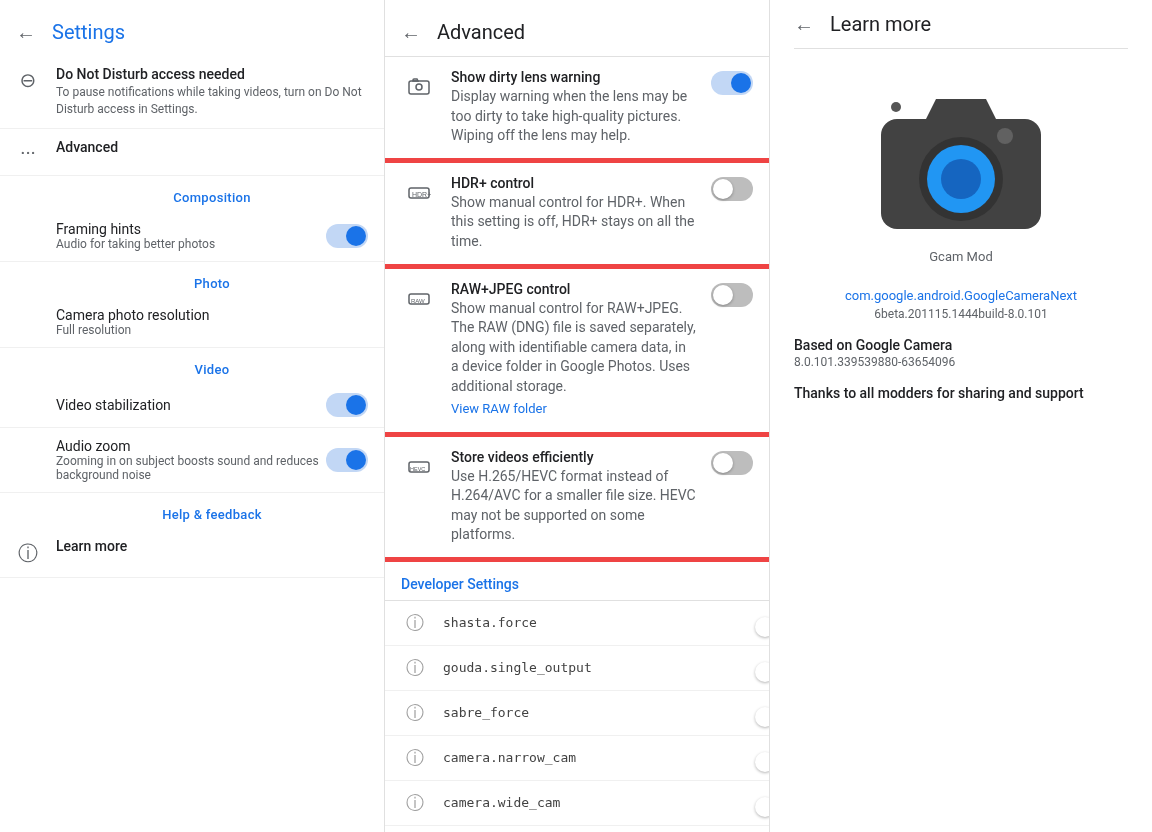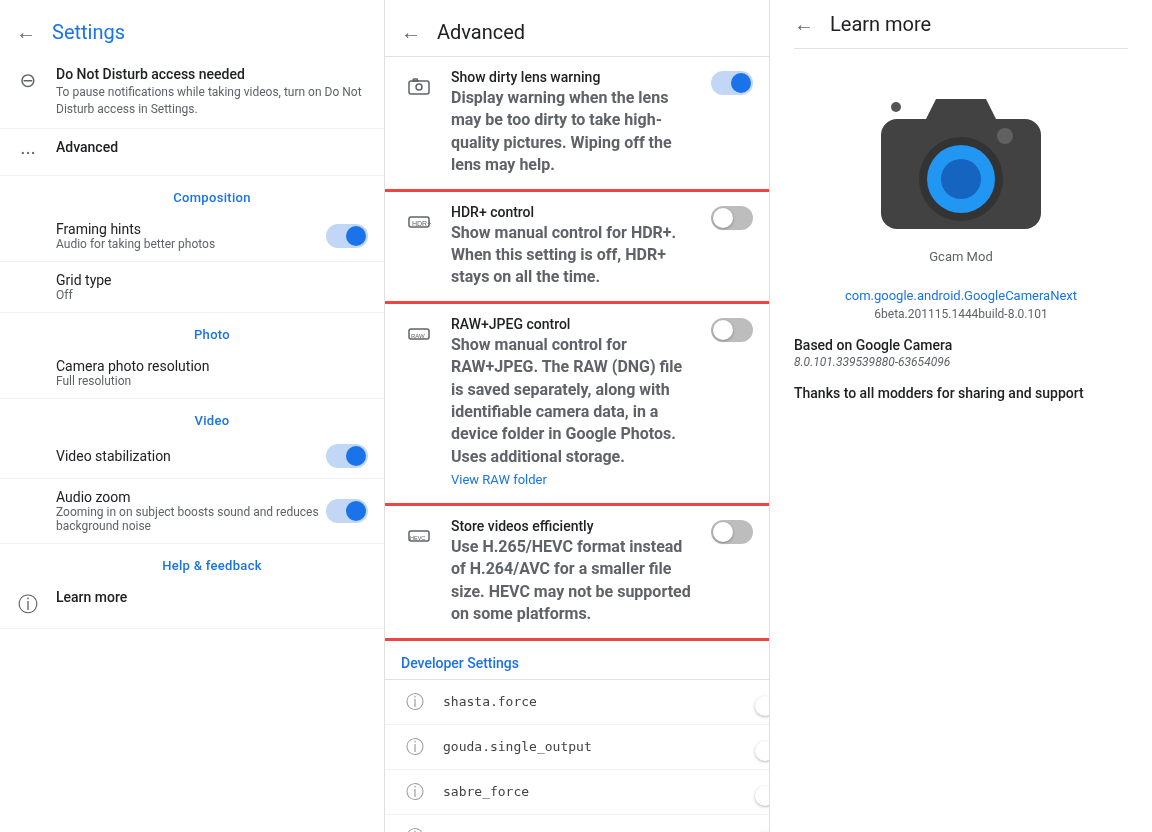--- a/index.html
+++ b/index.html
@@ -139,43 +139,42 @@
       font-size: 20px;
       color: #202124;
       font-weight: 400;
     }
 
     .mid-setting-row {
       display: flex;
       align-items: flex-start;
       padding: 12px 16px;
       gap: 14px;
-      border-bottom: 3px solid #ef4444;
+      border-bottom: 5px solid #ef4444;
     }
     .mid-setting-icon {
       min-width: 36px;
       height: 36px;
       display: flex;
       align-items: center;
       justify-content: center;
       color: #5f6368;
       font-size: 18px;
     }
     .mid-setting-content { flex: 1; }
     .mid-setting-title {
       font-size: 14px;
       color: #202124;
       font-weight: 500;
       margin-bottom: 2px;
     }
     .mid-setting-desc {
-      font-size: 16px;
+      font-size: 14px;
       color: #5f6368;
       line-height: 1.4;
-      font-weight: bold;
     }
     .mid-setting-toggle {
       flex-shrink: 0;
       display: flex;
       align-items: center;
       padding-top: 2px;
     }
     .mid-link {
       color: #1a73e8;
       font-size: 13px;
@@ -275,21 +274,20 @@
     }
     .based-on-title {
       font-size: 14px;
       color: #202124;
       font-weight: 500;
     }
     .based-on-version {
       font-size: 12px;
       color: #5f6368;
       margin-top: 2px;
-      font-style: italic;
     }
 
     .thanks-section {
       margin-top: 16px;
     }
     .thanks-title {
       font-size: 14px;
       color: #202124;
       font-weight: 500;
     }
@@ -334,26 +332,20 @@
     <div class="toggle-row-content">
       <div class="toggle-row-title">Framing hints</div>
       <div class="toggle-row-sub">Audio for taking better photos</div>
     </div>
     <label class="toggle on">
       <input type="checkbox" checked="" style="">
       <span class="toggle-slider"></span>
     </label>
   </div>
 
-  <div class="toggle-row">
-    <div class="toggle-row-content">
-      <div class="toggle-row-title">Grid type</div>
-      <div class="toggle-row-sub">Off</div>
-    </div>
-  </div>
 
   <div class="category-label">Photo</div>
 
   <div class="toggle-row">
     <div class="toggle-row-content">
       <div class="toggle-row-title">Camera photo resolution</div>
       <div class="toggle-row-sub">Full resolution</div>
     </div>
   </div>
 

